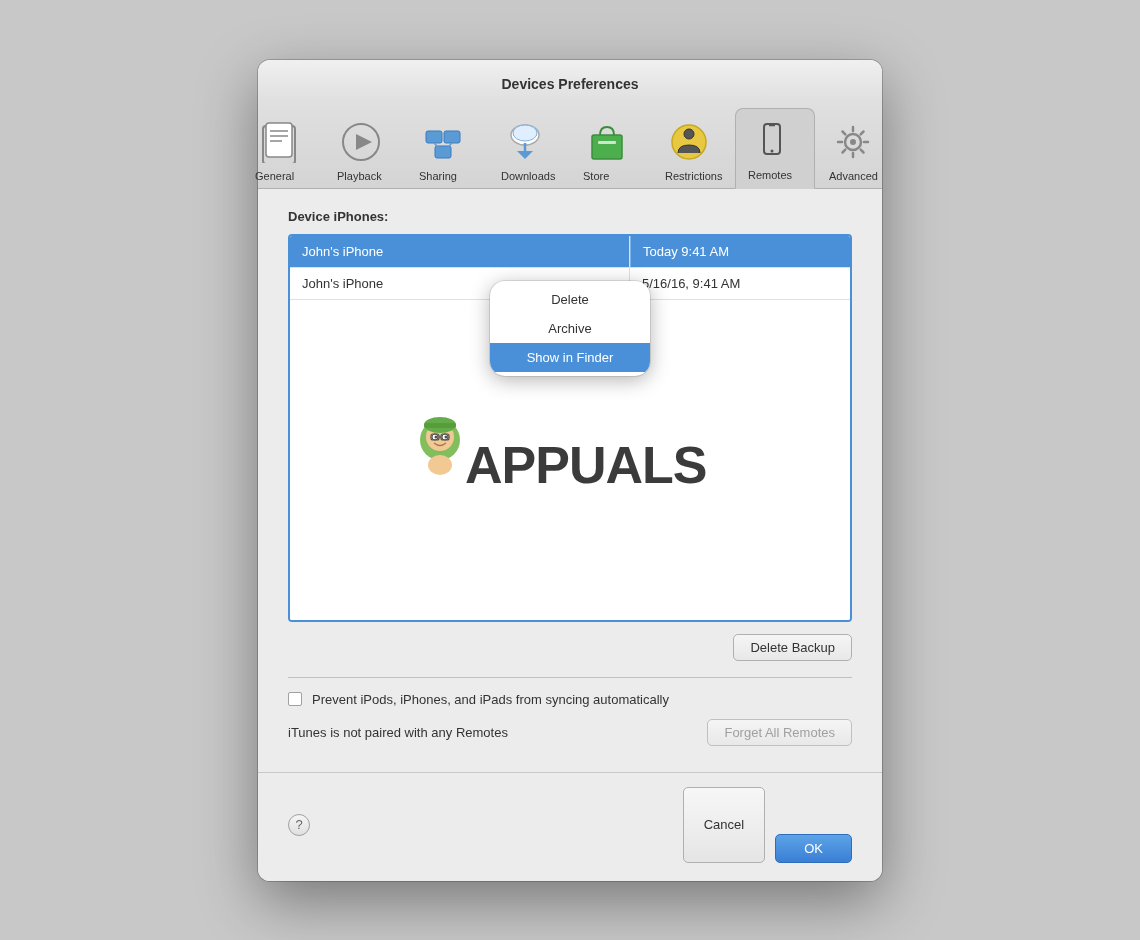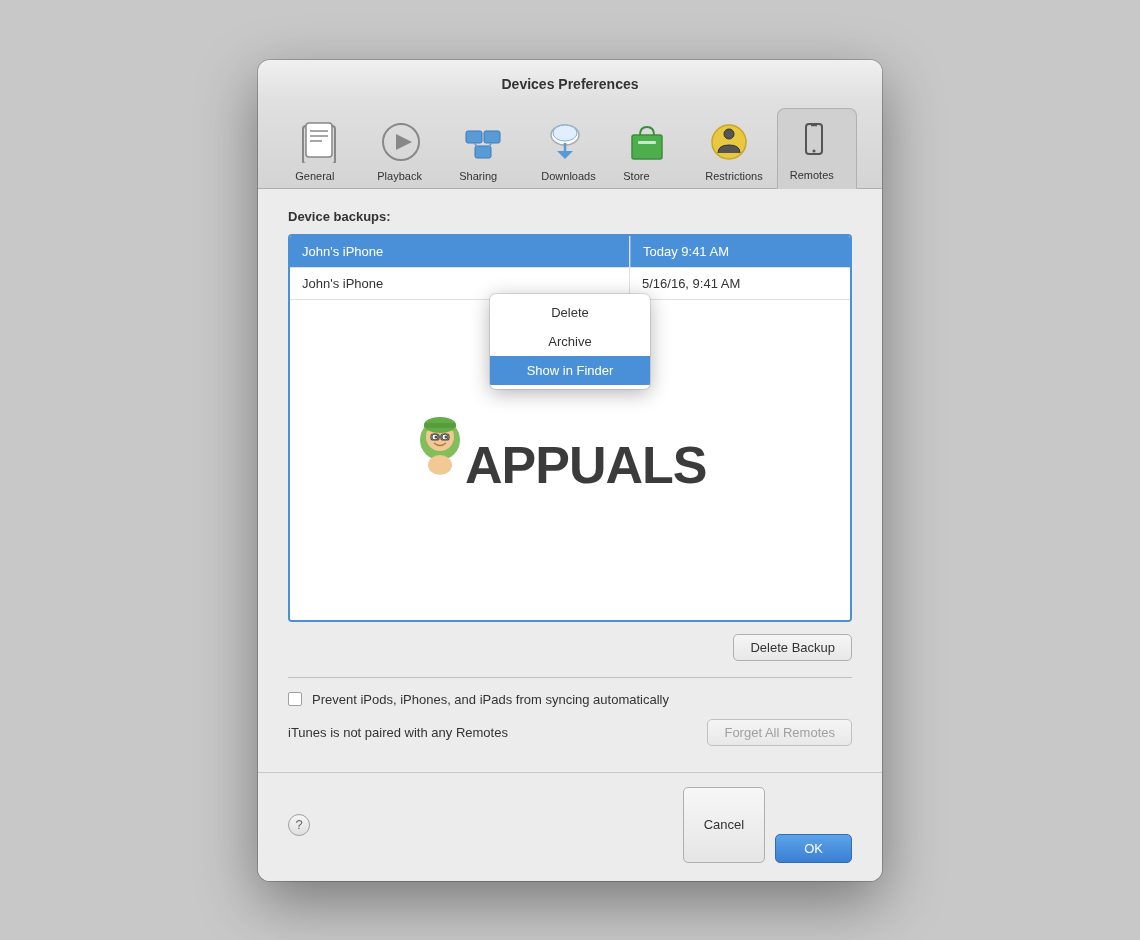--- a/index.html
+++ b/index.html
@@ -142,23 +142,23 @@
       display: flex;
       align-items: center;
       gap: 0;
       opacity: 0.85;
     }
 
     
     .context-menu {
       position: absolute;
       left: 200px;
-      top: 58px;
+      top: 45px;
       background: white;
-      border-radius: 6px;
+      border-radius: 15px;
       box-shadow: 0 4px 20px rgba(0,0,0,0.3), 0 0 0 1px rgba(0,0,0,0.1);
       overflow: hidden;
       z-index: 100;
       min-width: 160px;
       padding: 4px 0;
     }
 
     .context-menu-item {
       padding: 7px 20px;
       font-size: 13px;
@@ -379,25 +379,45 @@
         <svg width="42" height="42" viewBox="0 0 42 42">
           <rect x="13" y="4" width="16" height="30" rx="3" fill="none" stroke="#555" stroke-width="2"></rect>
           <rect x="15" y="7" width="12" height="20" rx="1" fill="#d0d0d0"></rect>
           <circle cx="21" cy="31" r="1.5" fill="#555"></circle>
           <line x1="18" y1="5.5" x2="24" y2="5.5" stroke="#555" stroke-width="1.5"></line>
         </svg>
       </div>
       <span class="toolbar-label">Remotes</span>
     </div>
 
+    <div class="toolbar-item">
+      <div class="toolbar-icon">
+        <svg width="42" height="42" viewBox="0 0 42 42">
+          <circle cx="21" cy="21" r="8" fill="none" stroke="#888" stroke-width="2.5"></circle>
+          <circle cx="21" cy="21" r="3" fill="#888"></circle>
+
+          <g stroke="#888" stroke-width="2.5" stroke-linecap="round">
+            <line x1="21" y1="6" x2="21" y2="10"></line>
+            <line x1="21" y1="32" x2="21" y2="36"></line>
+            <line x1="6" y1="21" x2="10" y2="21"></line>
+            <line x1="32" y1="21" x2="36" y2="21"></line>
+            <line x1="10.5" y1="10.5" x2="13.3" y2="13.3"></line>
+            <line x1="28.7" y1="28.7" x2="31.5" y2="31.5"></line>
+            <line x1="31.5" y1="10.5" x2="28.7" y2="13.3"></line>
+            <line x1="13.3" y1="28.7" x2="10.5" y2="31.5"></line>
+          </g>
+        </svg>
+      </div>
+      <span class="toolbar-label">Advanced</span>
+    </div>
 
   </div>
 
   <div class="content">
-    <div class="section-label">Device backups:</div>
+    <div class="section-label">Device iPhones:</div>
 
     <div class="backup-table" style="position:relative;">
 
       <div class="backup-row selected">
         <div class="backup-name">John's iPhone</div>
         <div class="backup-date" style="border-left:1px solid rgba(255,255,255,0.3);">Today 9:41 AM</div>
       </div>
 
       <div class="backup-row">
         <div class="backup-name">John's iPhone</div>

